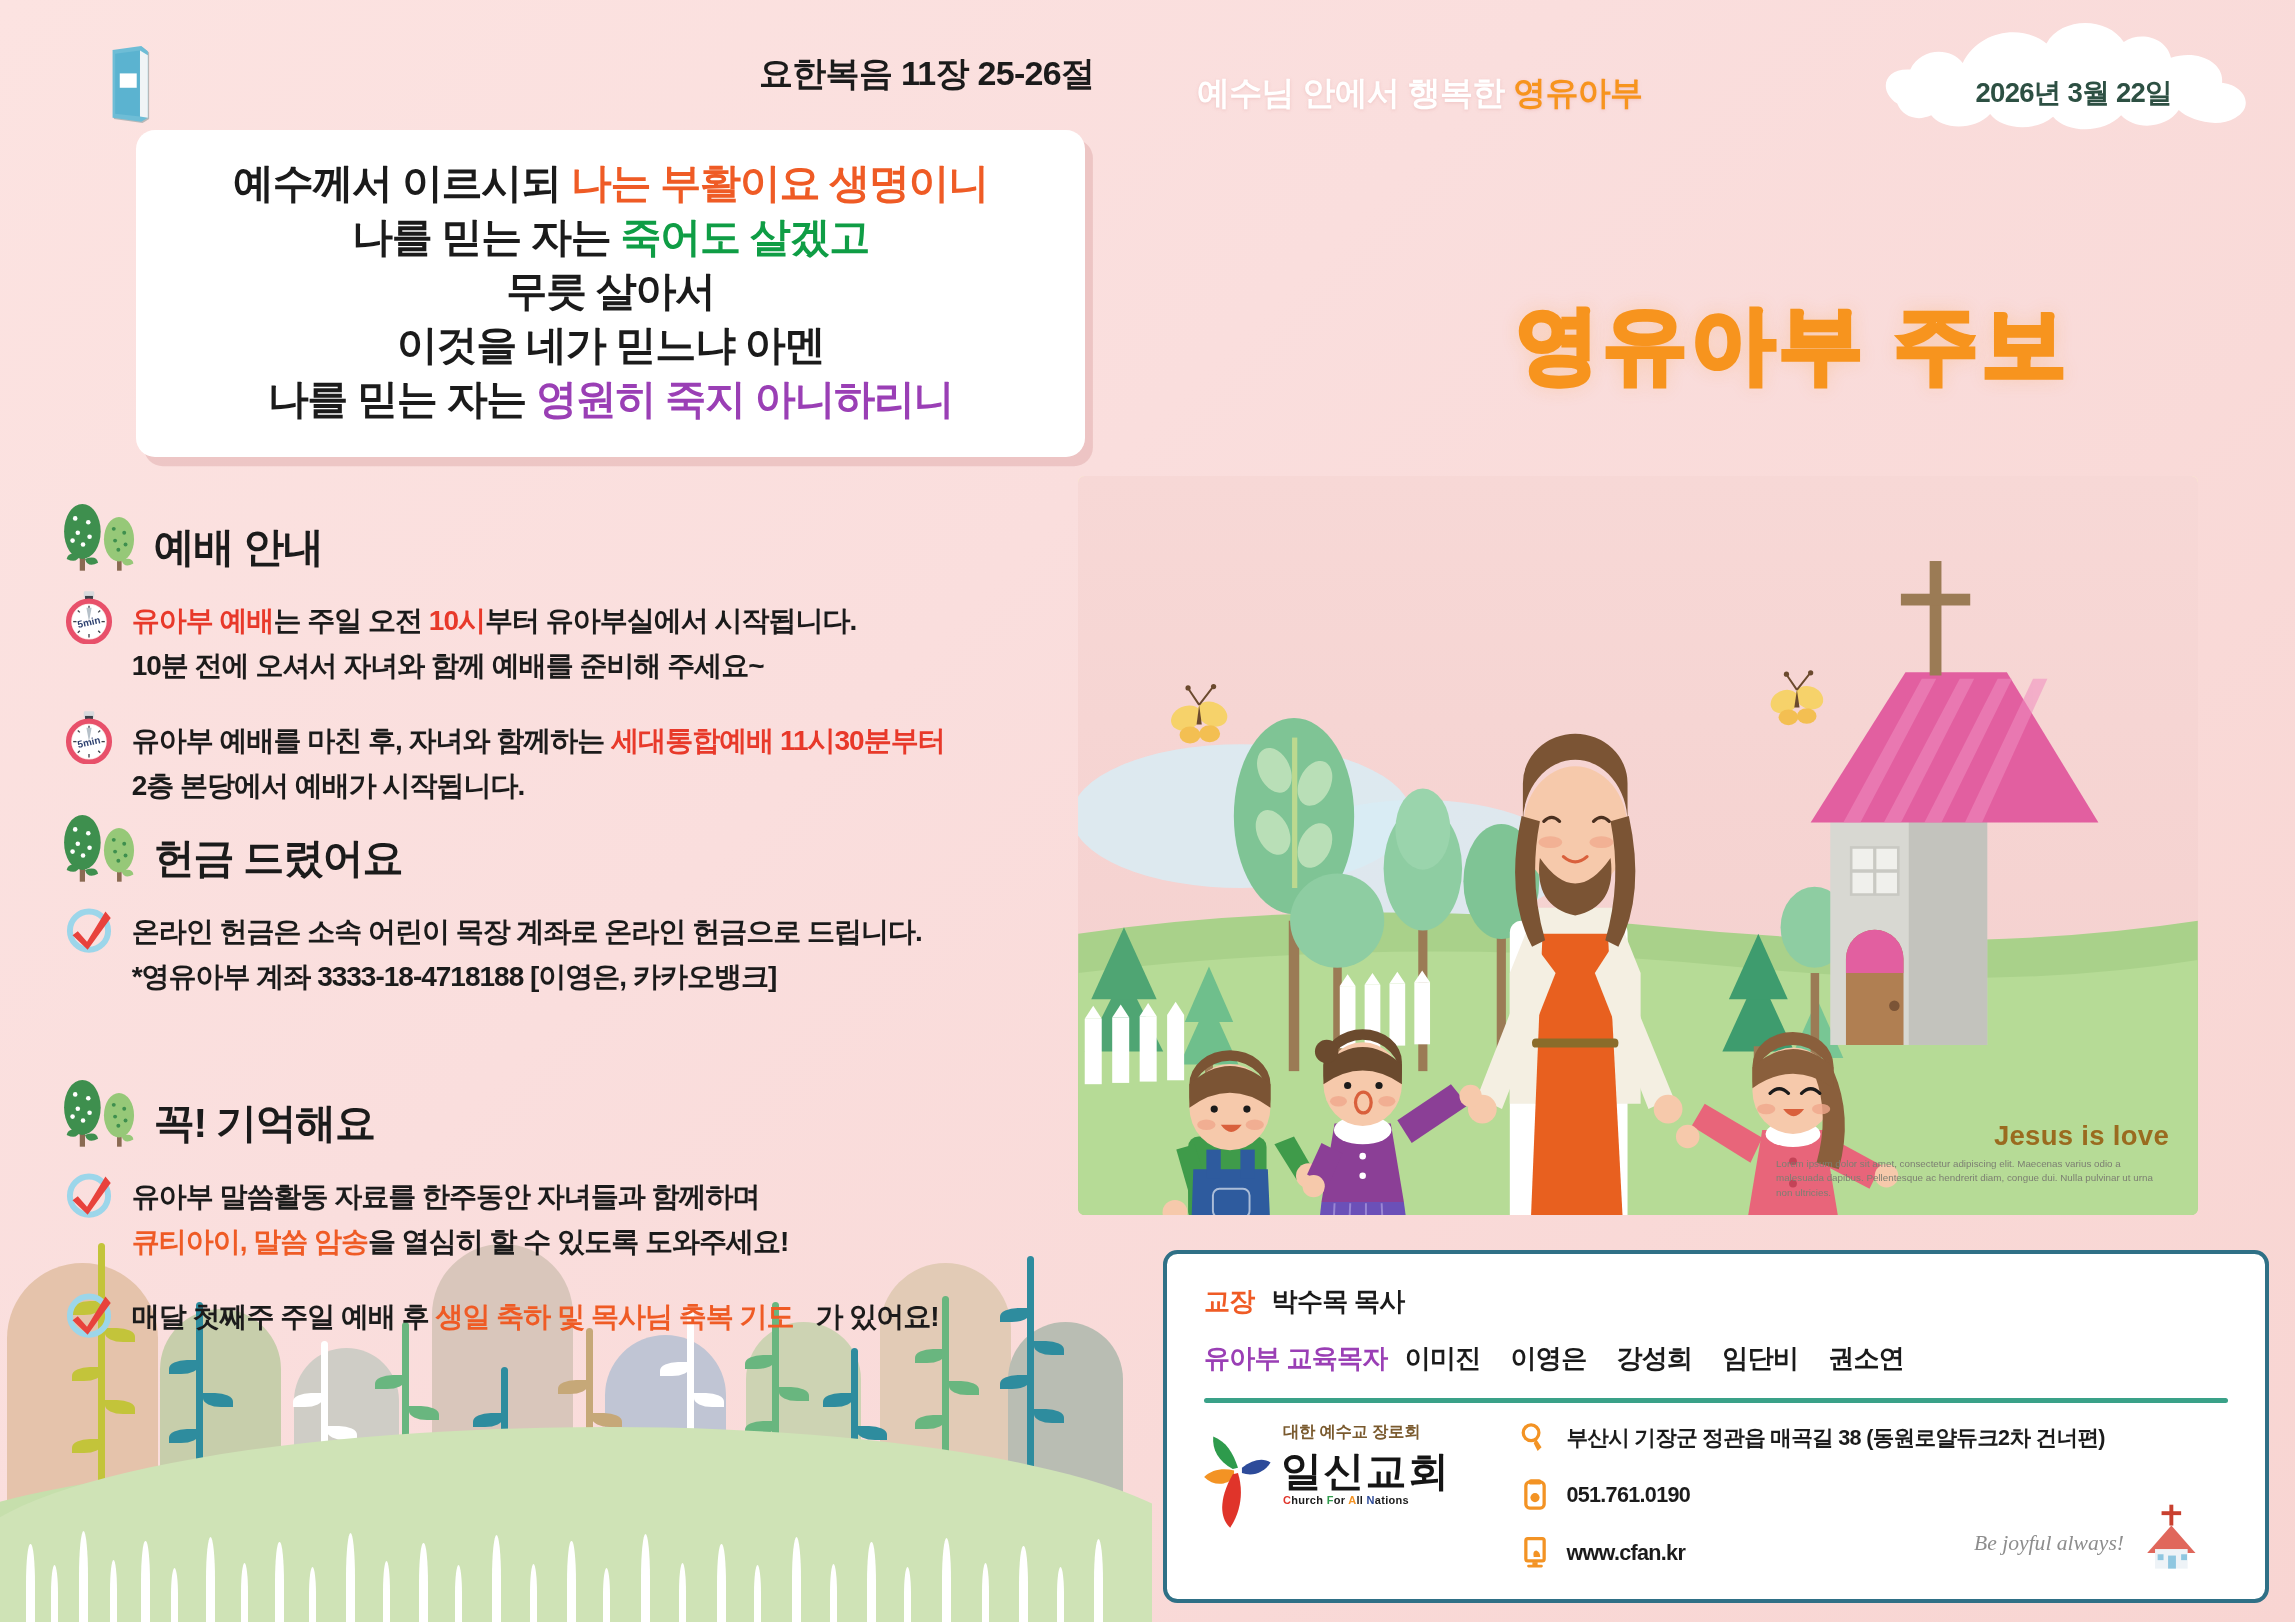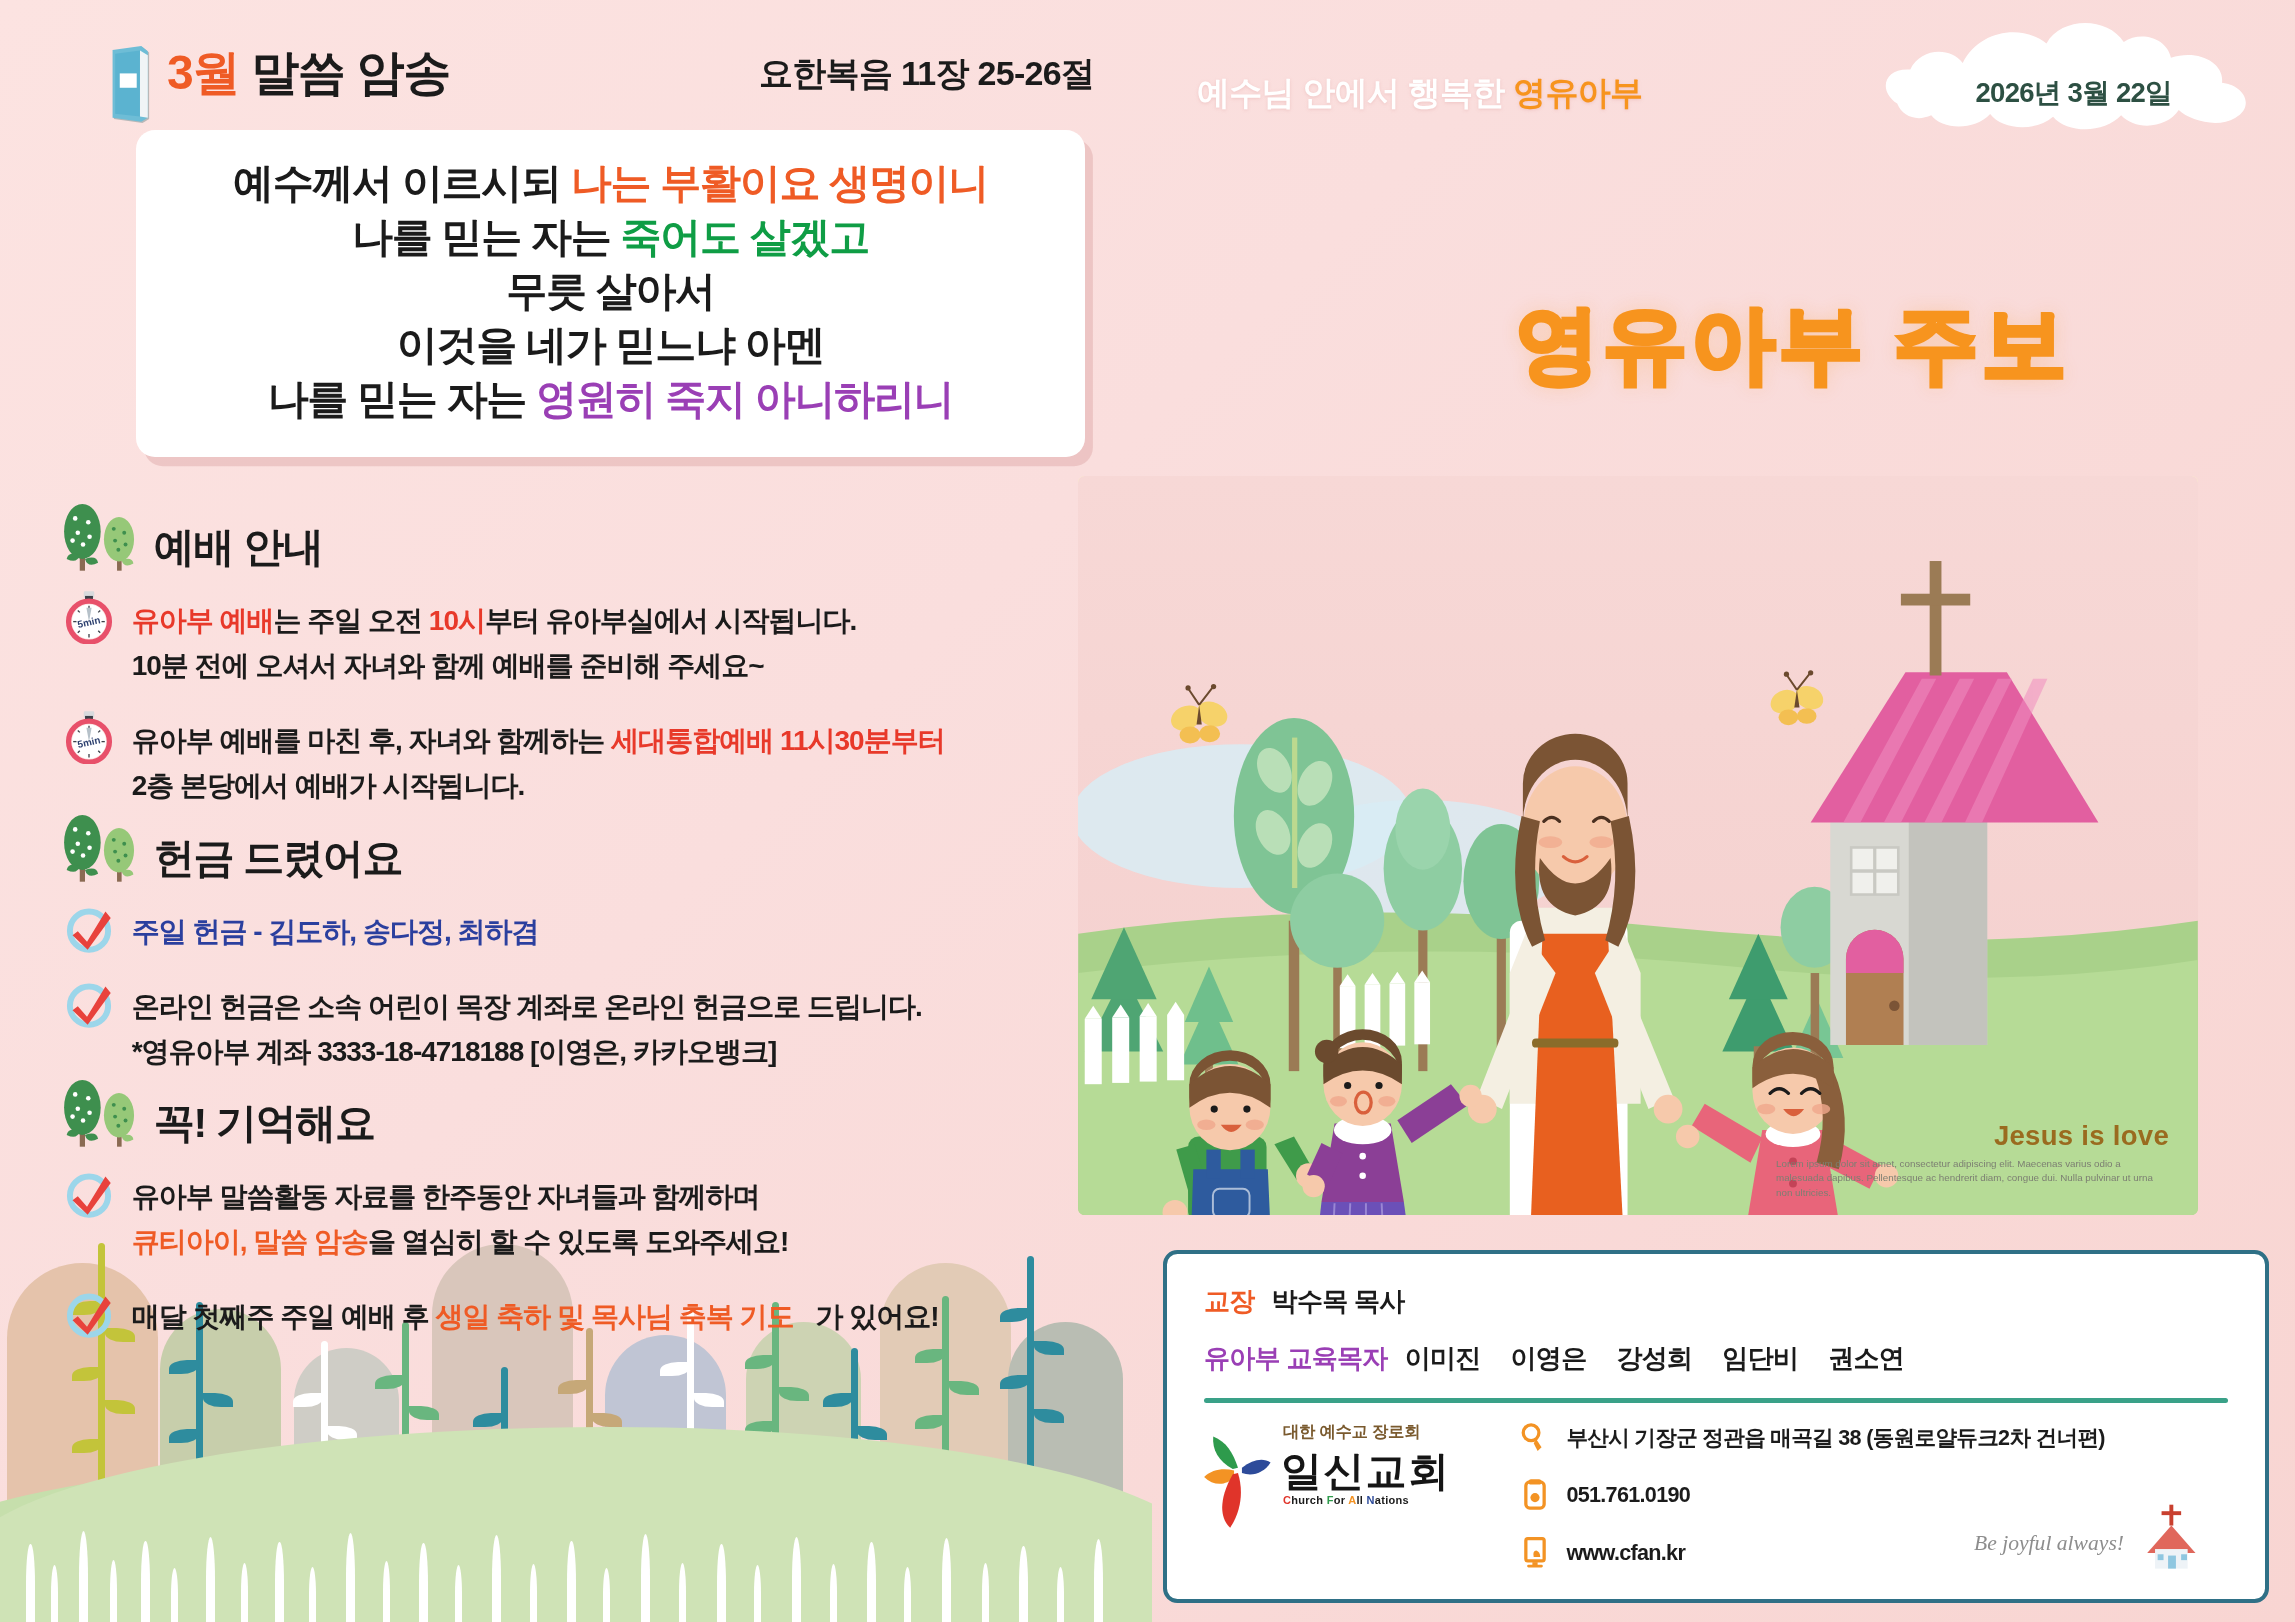--- a/index.html
+++ b/index.html
@@ -225,23 +225,20 @@
   <div class="header">
 
     <svg class="book-icon" viewBox="0 0 62 118">
       <path d="M4 8 L48 2 L58 10 L58 112 L48 118 L4 112 Z" fill="#b8b8b8"></path>
       <path d="M2 6 L46 0 L56 8 L56 110 L46 116 L2 110 Z" fill="#6ebdd6"></path>
       <path d="M6 12 L44 7 L44 108 L6 104 Z" fill="#5bb3d0"></path>
       <path d="M44 7 L56 14 L56 110 L44 108 Z" fill="#f0f4f6"></path>
       <rect x="13" y="42" width="26" height="22" fill="#ffffff"></rect>
     </svg>
 
-    <div class="title-month">
-      <span class="m">3월</span><span class="t"> 말씀 암송</span>
-    </div>
 
     <div class="verse-ref">요한복음 11장 25-26절</div>
 
     <div class="tagline">
       <span>예수님 안에서 행복한 </span><span class="accent">영유아부</span>
     </div>
 
     <div class="cloud">
       <svg viewBox="0 0 620 185" preserveAspectRatio="none">
         <path d="M40,140 C10,120 20,85 60,88 C75,56 120,52 140,78 C165,28 230,18 268,48
@@ -364,29 +361,20 @@
     <g fill="#3e8f4e">
                 <circle cx="79" cy="38" r="3"></circle>
                 <circle cx="95" cy="44" r="3"></circle>
                 <circle cx="81" cy="56" r="3"></circle>
                 <circle cx="97" cy="62" r="3"></circle>
                 <circle cx="86" cy="70" r="3"></circle>
               </g>
     <path d="M91 86 q16 -6 18 5 q-14 8 -18 -5Z" fill="#96c878"></path>
   </svg></div>
           <div class="sec-title">헌금 드렸어요</div>
-        </div>
-        <div class="item">
-          <div class="bullet-icon"><svg viewBox="0 0 82 82" style="width:100%;height:100%">
-    <circle cx="41" cy="45" r="29" fill="none" stroke="#9cd6ea" stroke-width="9"></circle>
-    <path d="M24 46 L38 62 L66 16 L74 26 L39 74 L16 52 Z" fill="#e8423c"></path>
-  </svg></div>
-          <div class="lines">
-            <div class="ln"><span style="color: rgb(43, 63, 158);">주일 헌금 - 김도하, 송다정, 최하겸</span></div>
-          </div>
         </div>
         <div class="item">
           <div class="bullet-icon"><svg viewBox="0 0 82 82" style="width:100%;height:100%">
     <circle cx="41" cy="45" r="29" fill="none" stroke="#9cd6ea" stroke-width="9"></circle>
     <path d="M24 46 L38 62 L66 16 L74 26 L39 74 L16 52 Z" fill="#e8423c"></path>
   </svg></div>
           <div class="lines">
             <div class="ln"><span style="color: rgb(27, 27, 27);">온라인 헌금은 소속 어린이 목장 계좌로 온라인 헌금으로 드립니다.</span></div>
             <div class="ln"><span style="color: rgb(27, 27, 27);">*영유아부 계좌 3333-18-4718188 [이영은, 카카오뱅크]</span></div>
           </div>

